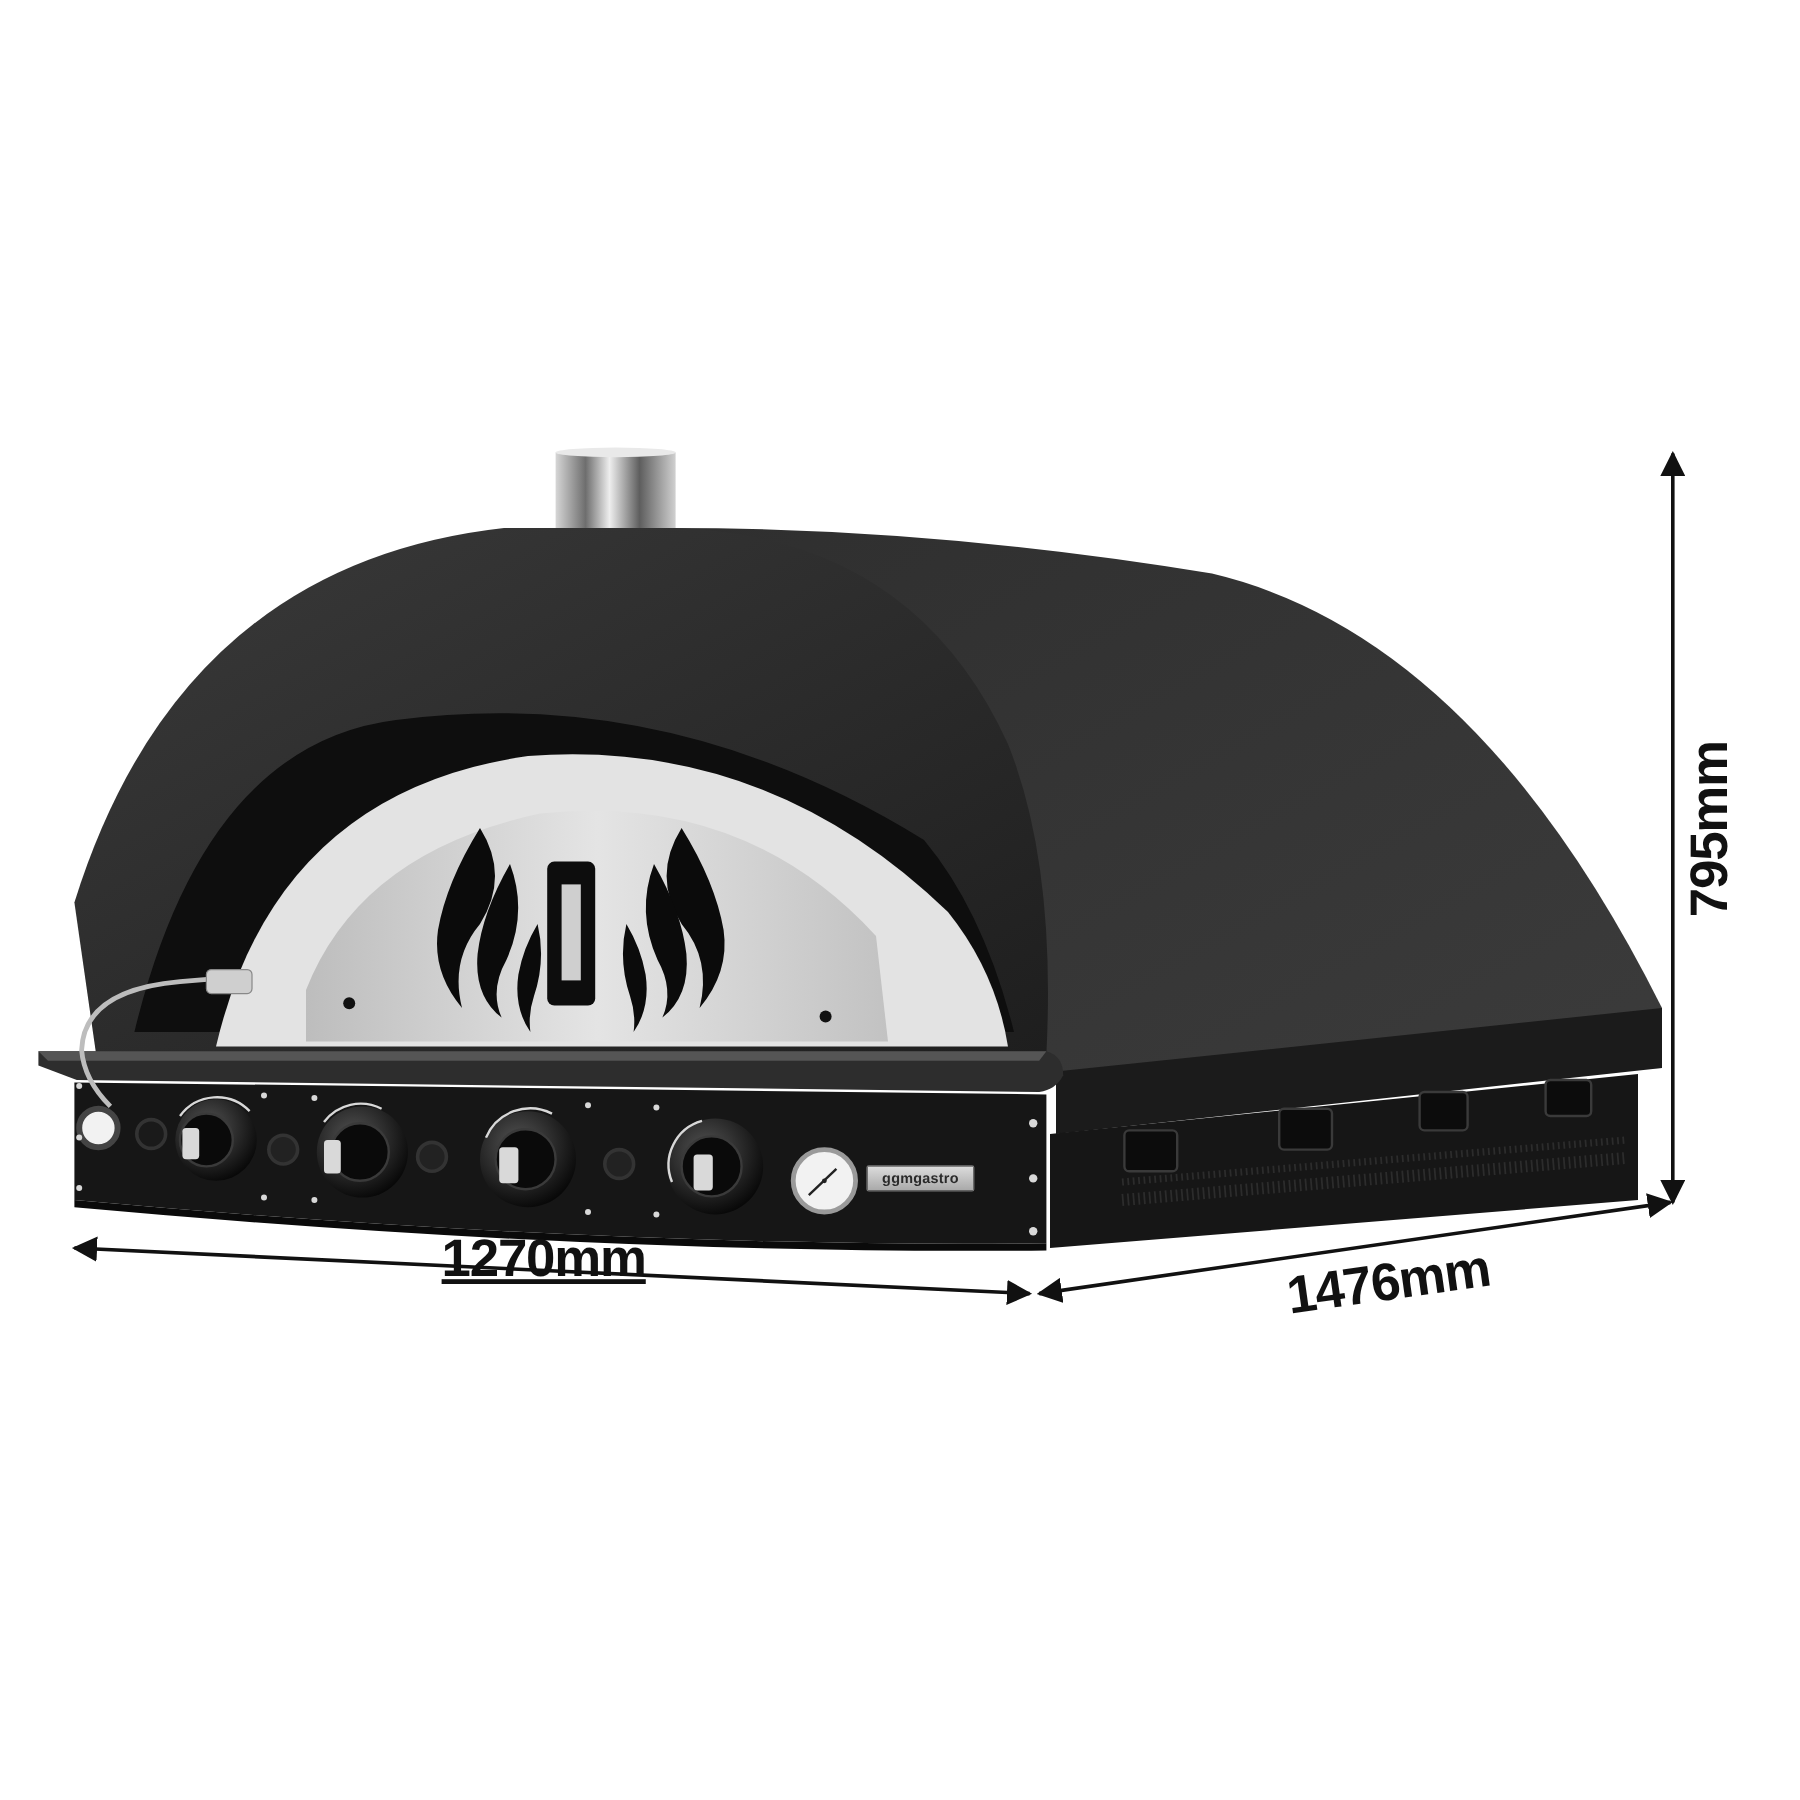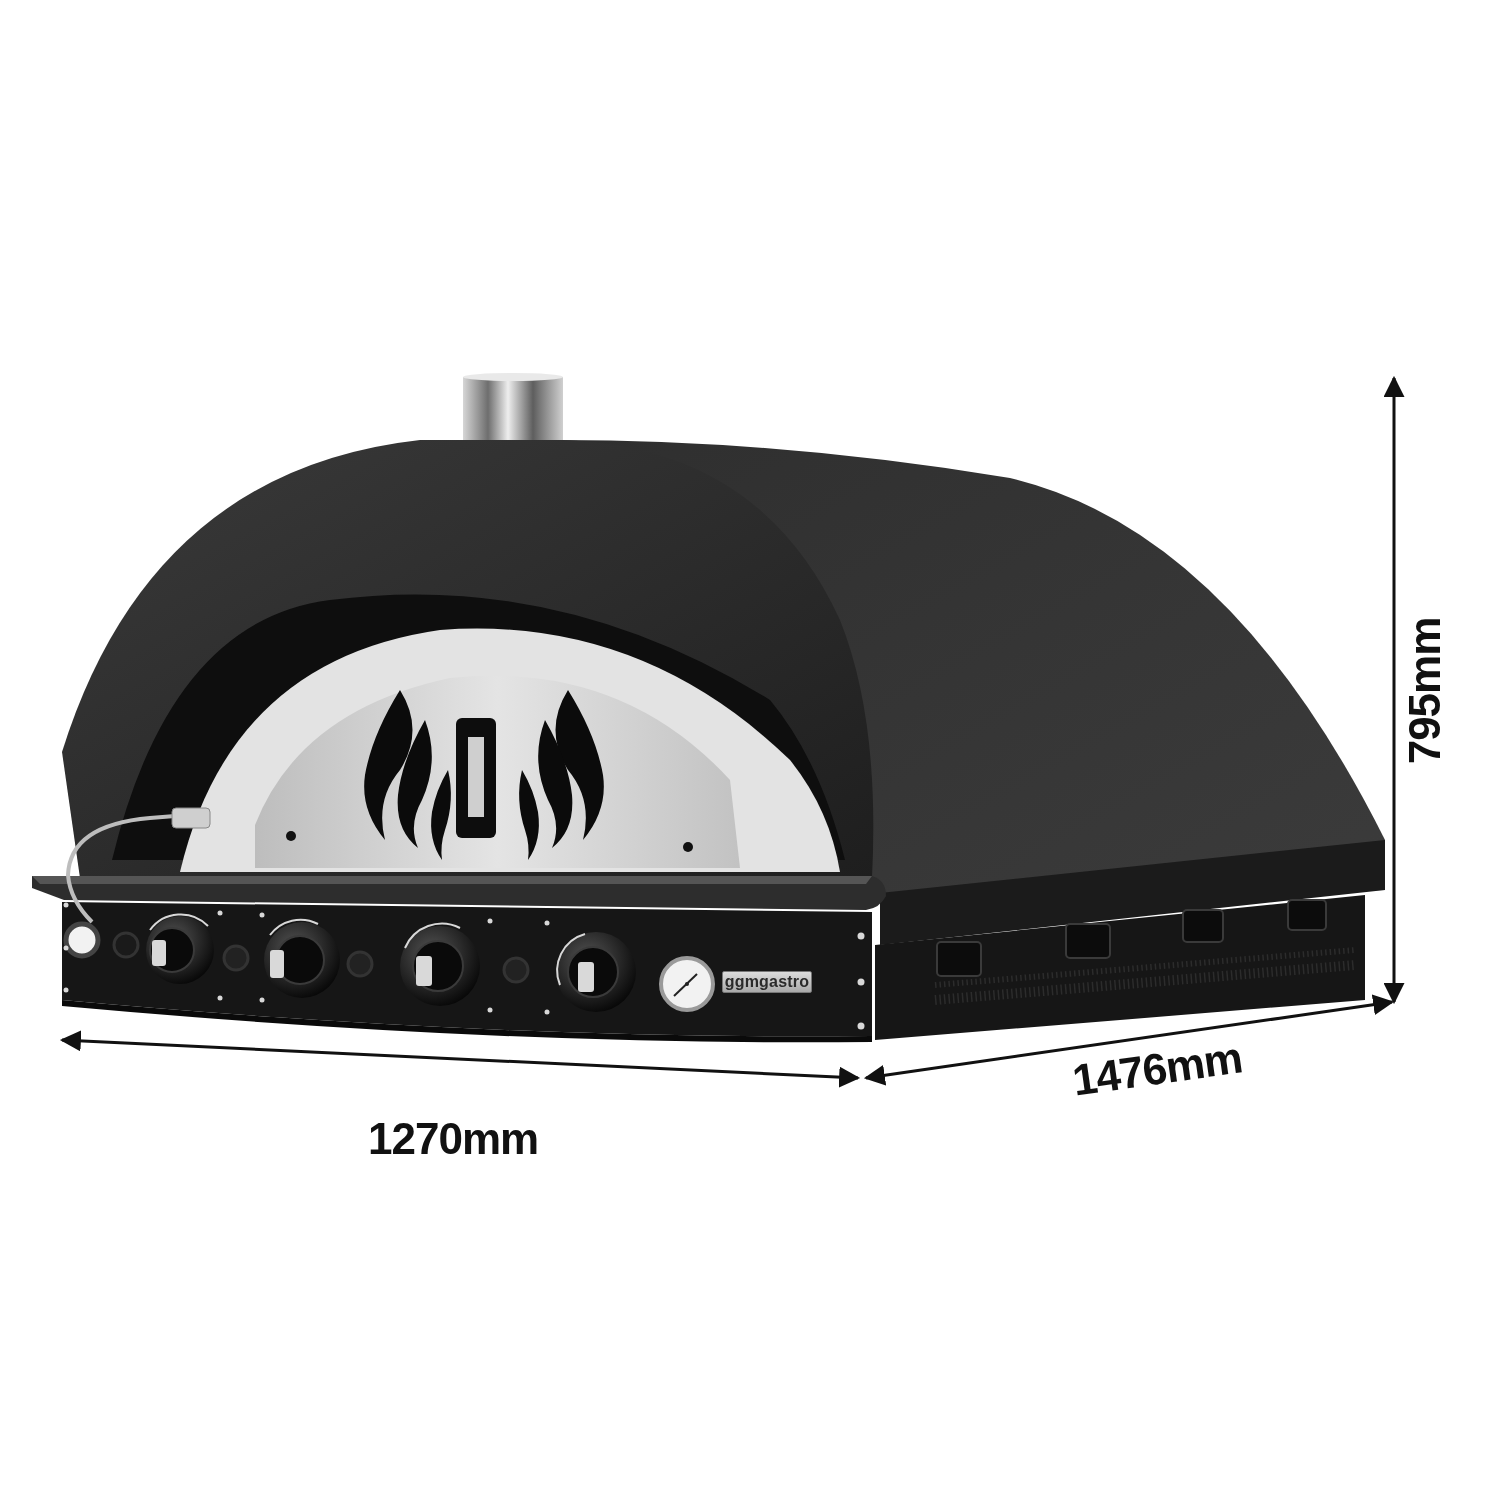--- a/index.html
+++ b/index.html
@@ -5,21 +5,21 @@
     html, body { margin: 0; padding: 0; background: #ffffff; }
     body { width: 1500px; height: 1500px; position: relative; overflow: hidden;
            font-family: "Liberation Sans", sans-serif; }
     #stage { position: absolute; left: 0; top: 0; width: 1500px; height: 1500px; }
     .dim-label { position: absolute; font-family: "Liberation Sans", sans-serif;
                  font-weight: bold; color: #111111; font-size: 44px;
                  letter-spacing: -1px; white-space: nowrap; transform-origin: center center;
                  font-stretch: condensed; }
     .brand-plate { position: absolute; left: 722px; top: 971px; width: 88px; height: 20px;
                    background: linear-gradient(#dcdcdc, #a9a9a9); border: 1px solid #777;
-                   border-radius: 2px; color: #2a2a2a; font-size: 16px; font-weight: bold;
+                   border-radius: 2px; color: #2a2a2a; font-size: 12px; font-weight: bold;
                    text-align: center; line-height: 20px; letter-spacing: 0.2px; }
   </style>
 </head>
 <body>
 
 <div id="stage">
   <svg width="1500" height="1500" viewBox="0 0 1500 1500" xmlns="http://www.w3.org/2000/svg">
     <defs>
       <linearGradient id="domeGrad" x1="0" y1="0" x2="1" y2="1">
         <stop offset="0" stop-color="#3a3a3a"></stop>
@@ -184,16 +184,16 @@
     <g>
       <line x1="866" y1="1078" x2="1392" y2="1002" stroke="#111" stroke-width="3" marker-start="url(#arrow)" marker-end="url(#arrow)"></line>
     </g>
     <g>
       <line x1="1394" y1="378" x2="1394" y2="1002" stroke="#111" stroke-width="3" marker-start="url(#arrow)" marker-end="url(#arrow)"></line>
     </g>
   </svg>
 
   <div class="brand-plate">ggmgastro</div>
 
-  <div class="dim-label" style="left:368px; top:1114px;">1270mm</div>
+  <div class="dim-label" style="left:368px; top:1024px;text-decoration:underline;">1270mm</div>
   <div class="dim-label" style="left:1072px; top:1044px; transform: rotate(-8deg);">1476mm</div>
   <div class="dim-label" style="left:1352px; top:666px; transform: rotate(-90deg);">795mm</div>
 </div>
 
 </body></html>

